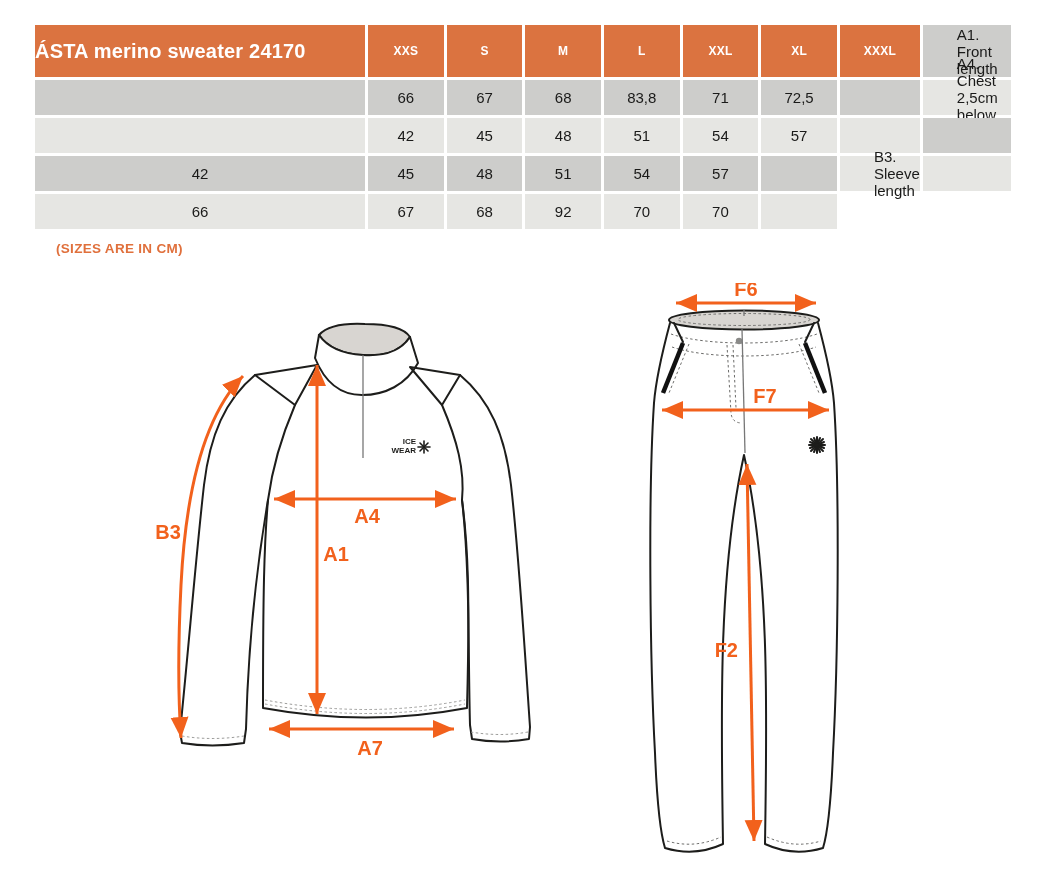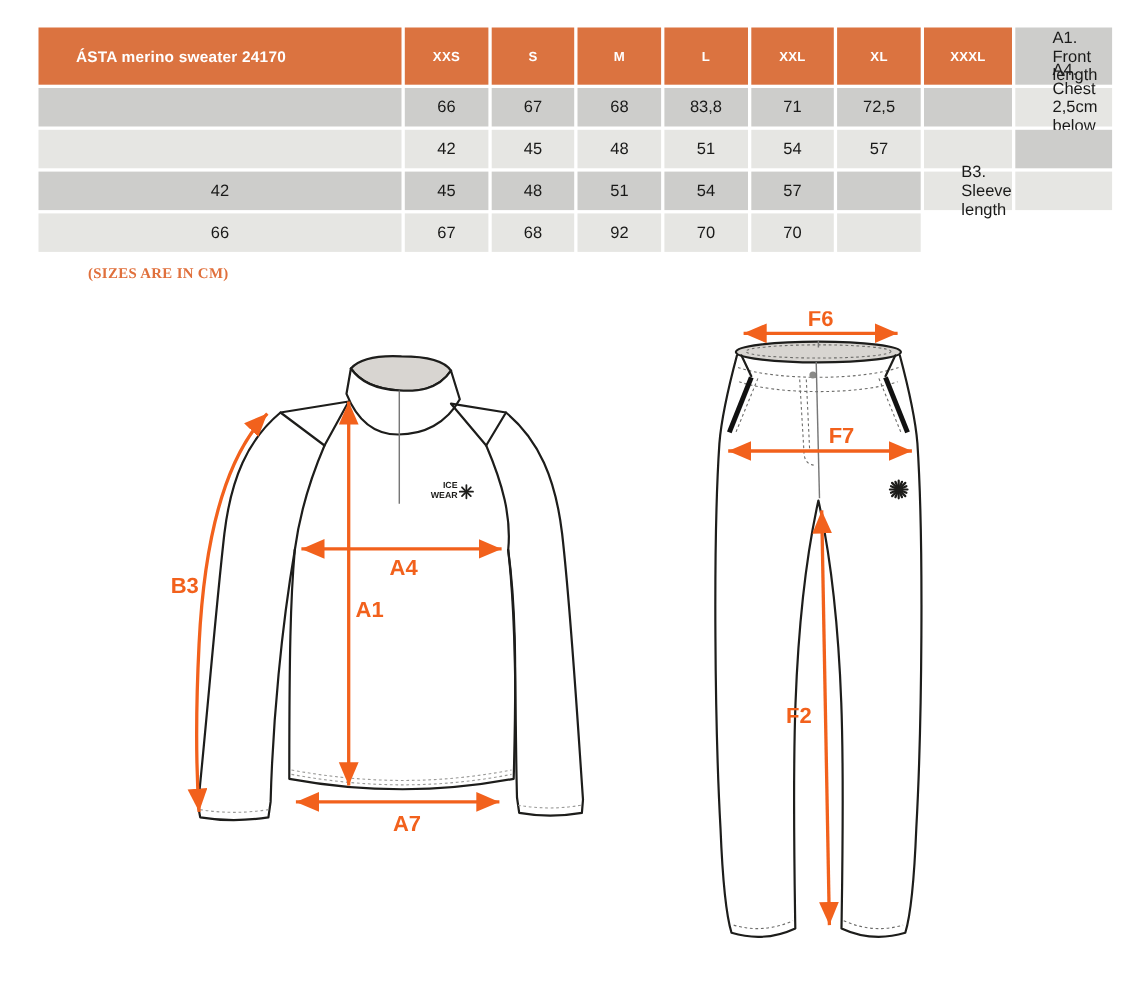--- a/index.html
+++ b/index.html
@@ -16,28 +16,28 @@
   .page{position:relative;width:1040px;height:895px;background:#fff;overflow:hidden}
 
   .size-table{
     position:absolute;left:35px;top:25px;width:976px;
     display:grid;grid-template-columns:330px repeat(8,1fr);
     grid-template-rows:52px repeat(4,35px);
     gap:3px;background:#fff;
   }
   .cell{display:flex;align-items:center;justify-content:center;font-size:15px;color:#1a1a19}
   .th{background:var(--header-bg);color:#fff;font-weight:bold;font-size:12px;letter-spacing:.2px}
-  .th-title{justify-content:flex-start;padding-left:34px;font-size:14px}
+  .th-title{justify-content:flex-start;font-size:20px}
   .td-label{justify-content:flex-start;padding-left:34px}
   .dark{background:var(--row-dark)}
   .light{background:var(--row-light)}
 
   .note{
-    position:absolute;left:80px;top:241px;
-    color:var(--note);font-weight:bold;font-size:13.5px;letter-spacing:.3px;font-family:Liberation Serif, serif;
+    position:absolute;left:56px;top:241px;
+    color:var(--note);font-weight:bold;font-size:13.5px;letter-spacing:.3px;
   }
 
   .sweater-svg{position:absolute;left:140px;top:295px}
   .pants-svg{position:absolute;left:630px;top:283px}
 
   .outline{stroke:var(--line);stroke-width:2;fill:none;stroke-linejoin:round;stroke-linecap:round}
   .outline-fill{stroke:var(--line);stroke-width:2;fill:#fff;stroke-linejoin:round}
   .gray-fill{stroke:var(--line);stroke-width:2;fill:var(--inner-gray)}
   .stitch{stroke:#9a9a98;stroke-width:1;fill:none;stroke-dasharray:2.5,2.5}
   .stitch-dark{stroke:#6c6c6a;stroke-width:1;fill:none;stroke-dasharray:2.5,2.5}

